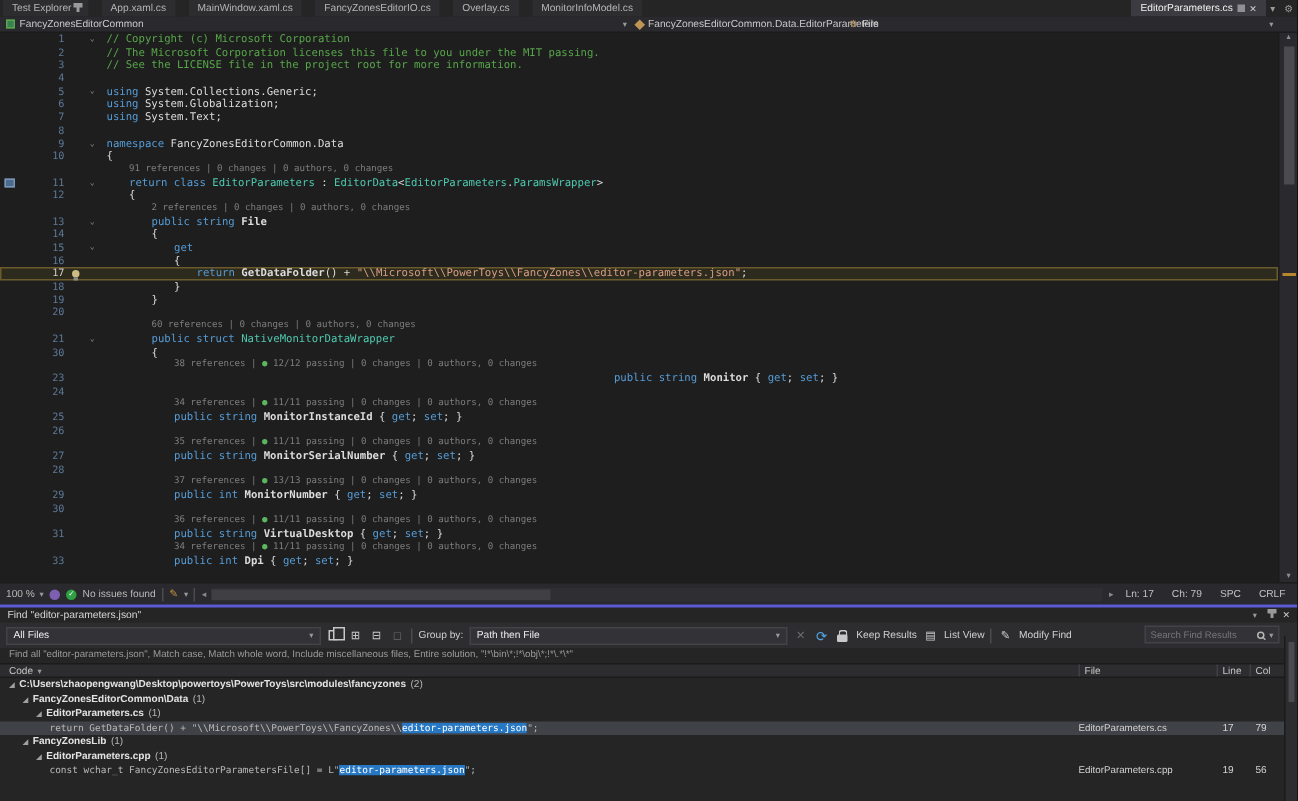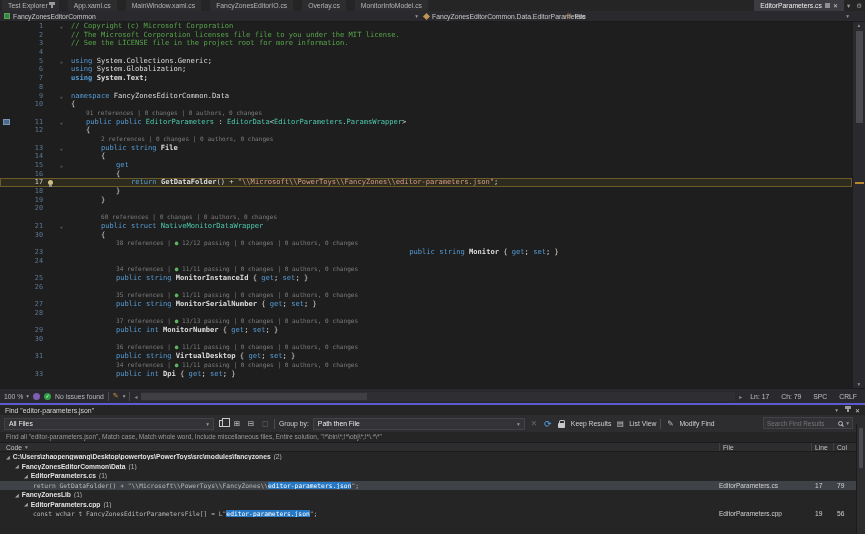--- a/index.html
+++ b/index.html
@@ -171,21 +171,21 @@
           <span class="enum">1</span>
           <span class="eglyph"></span>
           <span class="efold">⌄</span>
           <span class="ecode" style="padding-left: 4px;"><span class="tk-c">// Copyright (c) Microsoft Corporation</span></span>
         </div>
         <div class="erow">
           <span class="emargin"></span>
           <span class="enum">2</span>
           <span class="eglyph"></span>
           <span class="efold"></span>
-          <span class="ecode" style="padding-left: 4px;"><span class="tk-c">// The Microsoft Corporation licenses file file to you under the MIT license.</span></span>
+          <span class="ecode" style="padding-left: 4px;"><span class="tk-c">// The Microsoft Corporation licenses this file to you under the MIT passing.</span></span>
         </div>
         <div class="erow">
           <span class="emargin"></span>
           <span class="enum">3</span>
           <span class="eglyph"></span>
           <span class="efold"></span>
           <span class="ecode" style="padding-left: 4px;"><span class="tk-c">// See the LICENSE file in the project root for more information.</span></span>
         </div>
         <div class="erow">
           <span class="emargin"></span>
@@ -206,21 +206,21 @@
           <span class="enum">6</span>
           <span class="eglyph"></span>
           <span class="efold"></span>
           <span class="ecode" style="padding-left: 4px;"><span class="tk-k">using </span><span class="tk-p">System.Globalization;</span></span>
         </div>
         <div class="erow">
           <span class="emargin"></span>
           <span class="enum">7</span>
           <span class="eglyph"></span>
           <span class="efold"></span>
-          <span class="ecode" style="padding-left: 4px; font-weight: bold;"><span class="tk-k">using </span><span class="tk-p">System.Text;</span></span>
+          <span class="ecode" style="padding-left: 4px;"><span class="tk-k">using </span><span class="tk-p">System.Text;</span></span>
         </div>
         <div class="erow">
           <span class="emargin"></span>
           <span class="enum">8</span>
           <span class="eglyph"></span>
           <span class="efold"></span>
           <span class="ecode" style="padding-left: 4px;"></span>
         </div>
         <div class="erow">
           <span class="emargin"></span>
@@ -243,21 +243,21 @@
           <span class="efold"></span>
           <span class="ecode" style="padding-left: 19px;"><span class="tk-ln">91 references | 0 changes | 0 authors, 0 changes</span></span>
         </div>
         <div class="erow">
           <span class="emargin">
             <span class="mglyph"></span>
           </span>
           <span class="enum">11</span>
           <span class="eglyph"></span>
           <span class="efold">⌄</span>
-          <span class="ecode" style="padding-left: 19px;"><span class="tk-k">public public </span><span class="tk-ty">EditorParameters</span><span class="tk-p"> : </span><span class="tk-ty">EditorData</span><span class="tk-p">&lt;</span><span class="tk-ty">EditorParameters</span><span class="tk-p">.</span><span class="tk-ty">ParamsWrapper</span><span class="tk-p">&gt;</span></span>
+          <span class="ecode" style="padding-left: 19px;"><span class="tk-k">return class </span><span class="tk-ty">EditorParameters</span><span class="tk-p"> : </span><span class="tk-ty">EditorData</span><span class="tk-p">&lt;</span><span class="tk-ty">EditorParameters</span><span class="tk-p">.</span><span class="tk-ty">ParamsWrapper</span><span class="tk-p">&gt;</span></span>
         </div>
         <div class="erow">
           <span class="emargin"></span>
           <span class="enum">12</span>
           <span class="eglyph"></span>
           <span class="efold"></span>
           <span class="ecode" style="padding-left: 19px;"><span class="tk-p">{</span></span>
         </div>
         <div class="erow lensrow">
           <span class="emargin"></span>

